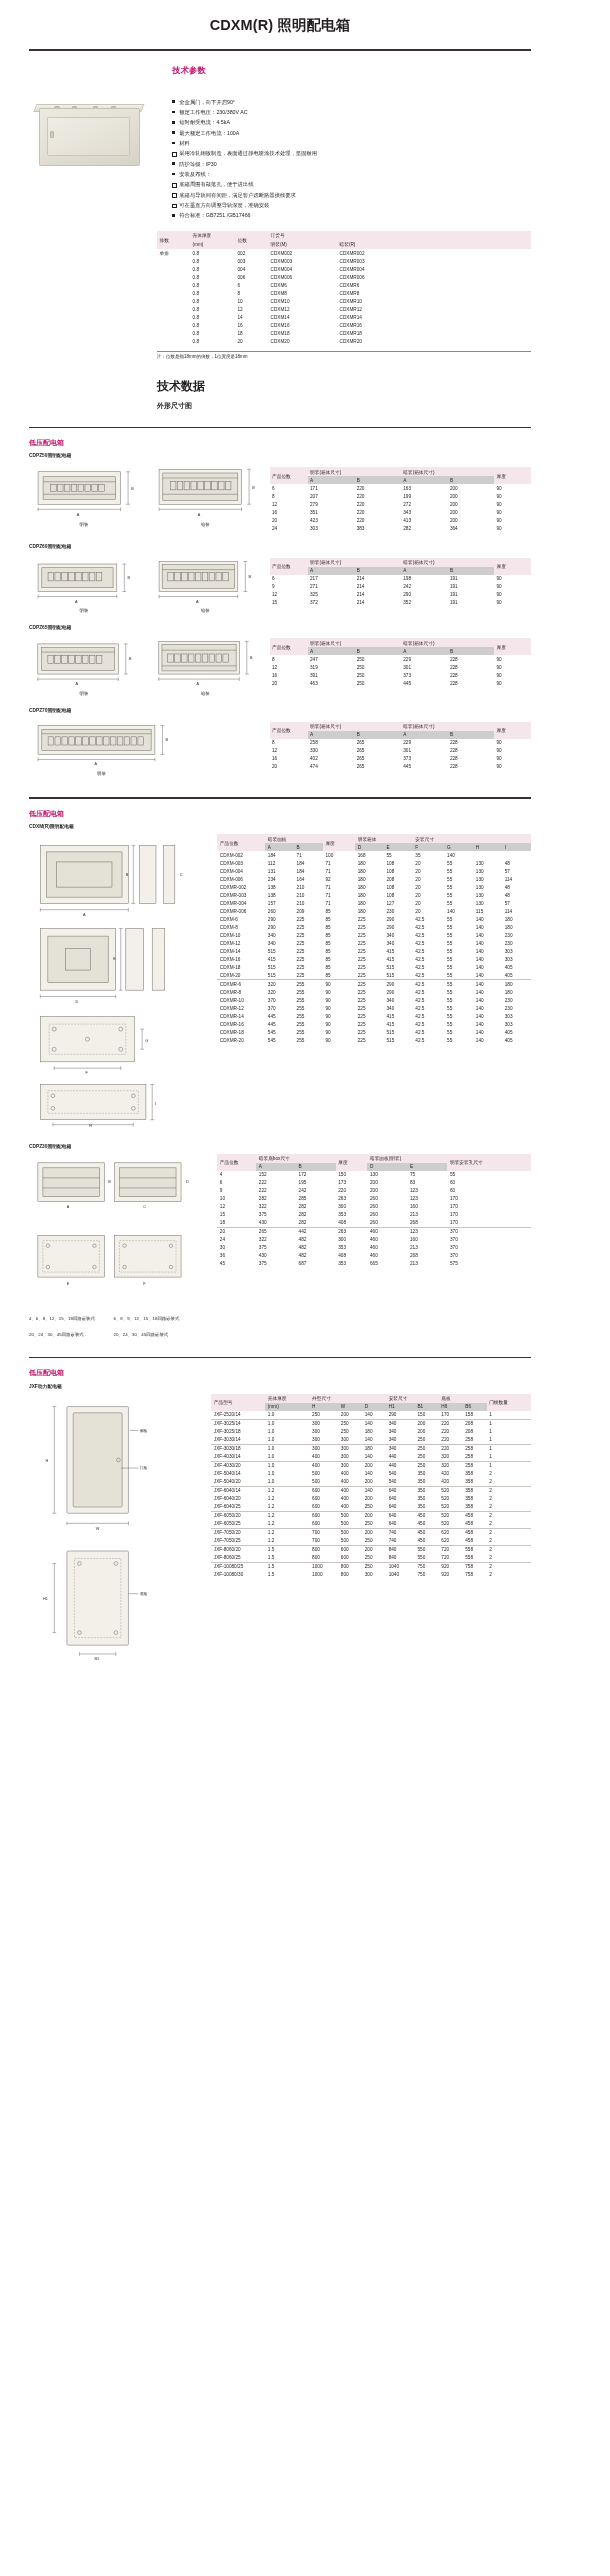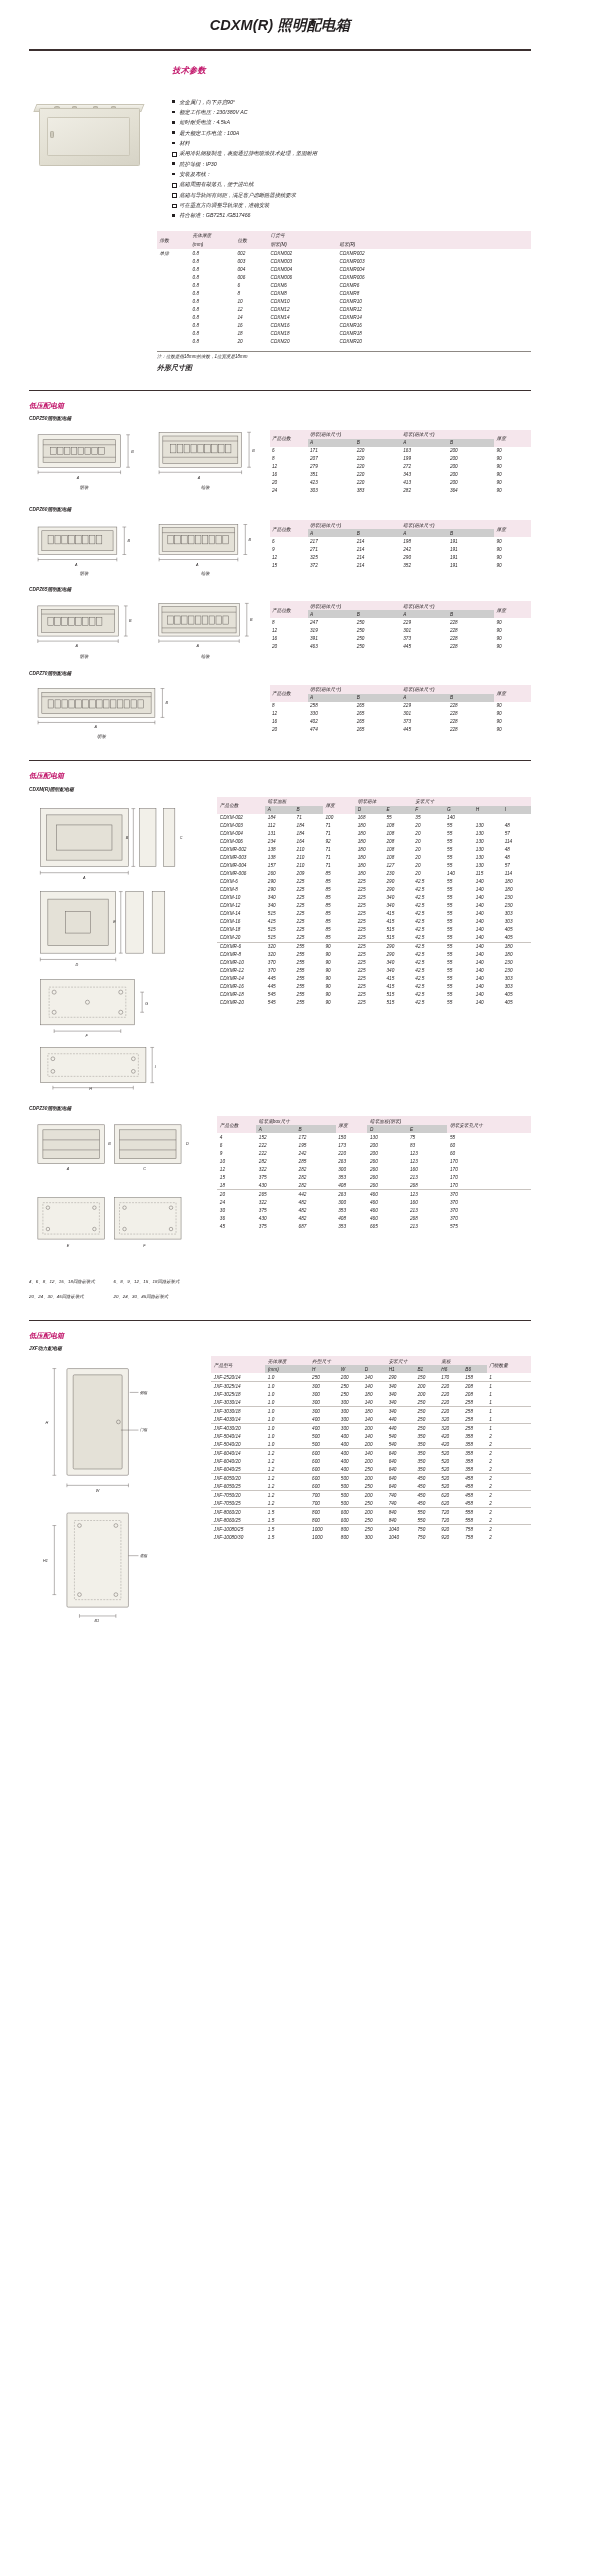--- a/index.html
+++ b/index.html
@@ -3,21 +3,21 @@
 <meta charset="utf-8">
 <style>
   * { box-sizing: border-box; margin: 0; padding: 0; }
   body {
     width: 610px;
     background: #ffffff;
     font-family: "Liberation Sans", "DejaVu Sans", sans-serif;
     color: #231f20;
     -webkit-font-smoothing: antialiased;
   }
-  .page { width: 560px; padding: 0 0 25px 0; position: relative; font-style: italic; }
+  .page { width: 560px; padding: 0 0 25px 0; position: relative; }
 
   
   .doc-title {
     text-align: center;
     font-size: 14.5px;
     font-weight: bold;
     letter-spacing: 0.1px;
     padding: 16.4px 0 14px 0;
     color: #231f20;
   }
@@ -295,20 +295,21 @@
             <td>20</td>
             <td>CDXM20</td>
             <td>CDXMR20</td>
           </tr>
       </tbody>
     </table>
   </div>
   <div class="order-rule"></div>
   <div class="order-note">注：位数是指18mm的倍数，1位宽度是18mm</div>
 
+  <div class="sect-h">技术数据</div>
   <div class="sect-sub">外形尺寸图</div>
 
   <div class="rule-dark-wide" style="margin-top:10px"></div>
 
   <div class="band-h">低压配电箱</div>
 
   <div class="band-sub">CDPZ50照明配电箱</div>
   <div class="blk">
     <div class="blk-draw">
       <div class="draw-pair">

